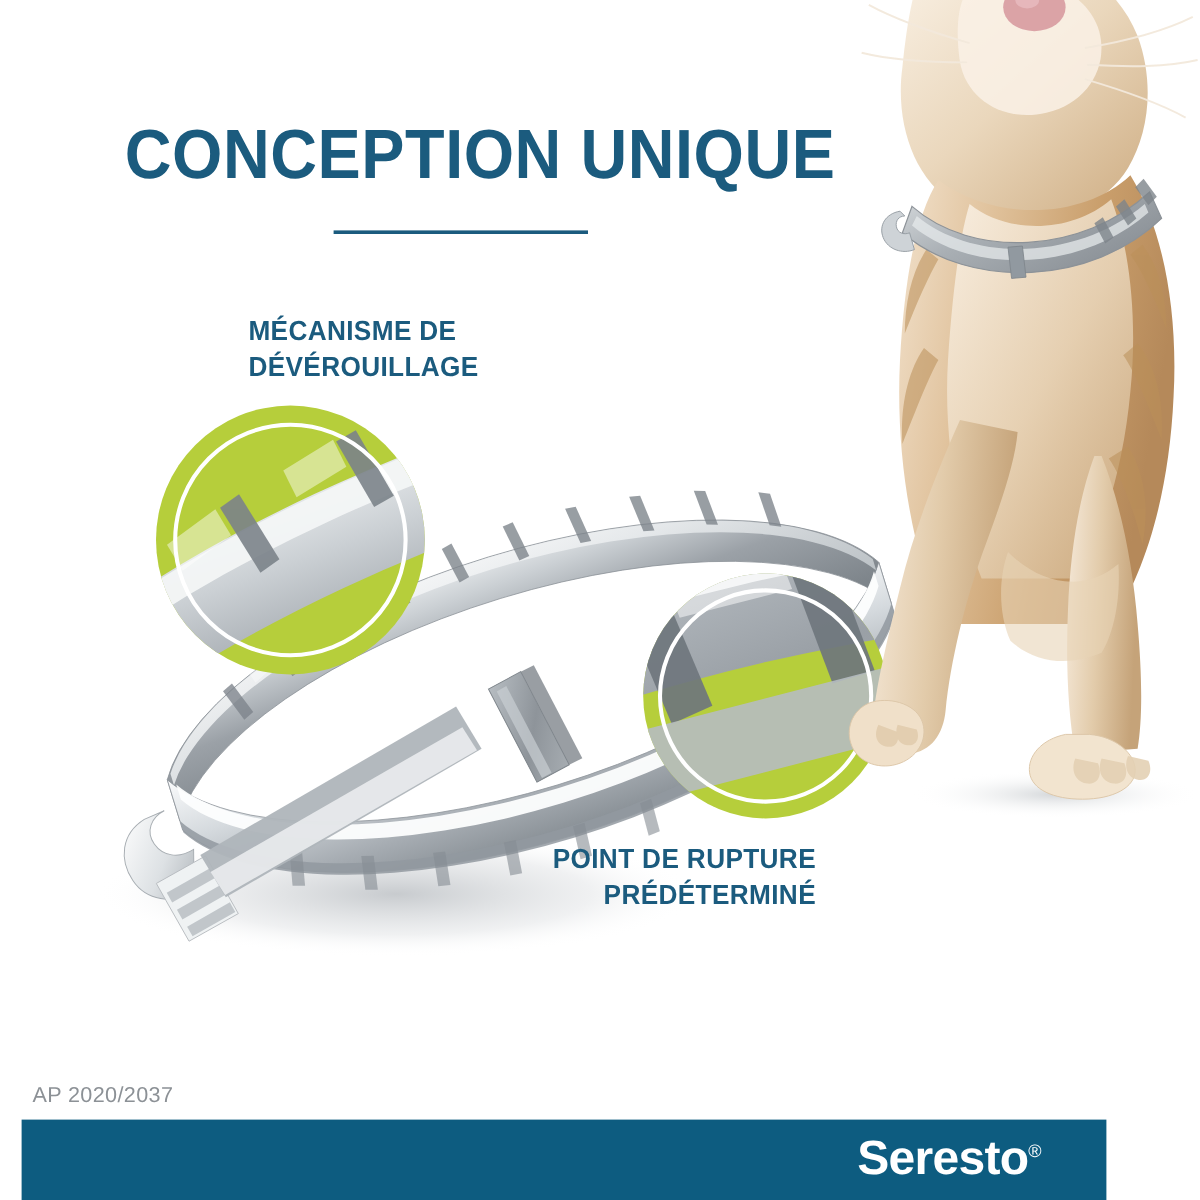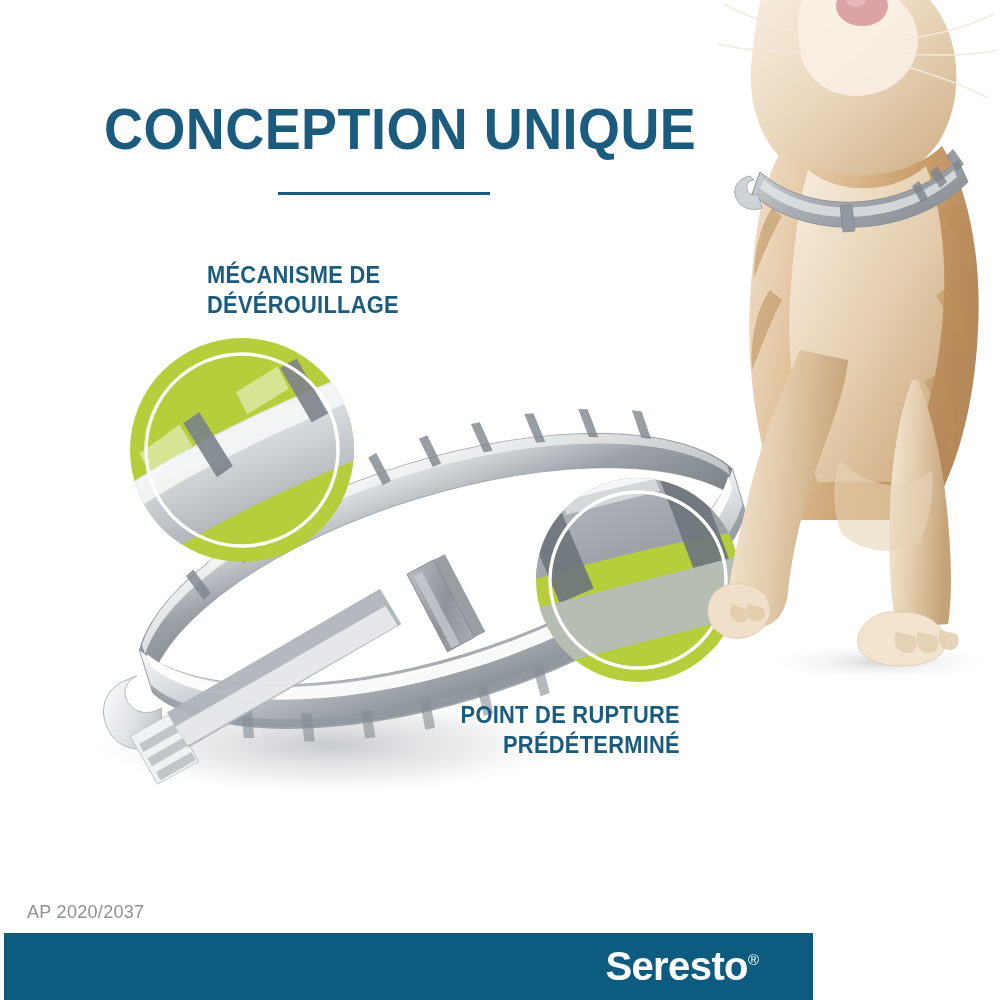--- a/index.html
+++ b/index.html
@@ -64,23 +64,23 @@
     right: 320px;
     top: 700px;
     text-align: right;
     transform-origin: right top;
   }
   .callout-label .ln { display: block; white-space: nowrap; }
 
   
   .footer-bar {
     position: absolute;
-    left: 4px;
+    left: 18px;
     bottom: 0;
-    width: 809px;
+    width: 904px;
     height: 67px;
     background: #0D5C80;
   }
   .brand-logo {
     position: absolute;
     right: 54px;
     top: 50%;
     transform: translateY(-52%);
     color: #ffffff;
     font-size: 40px;

